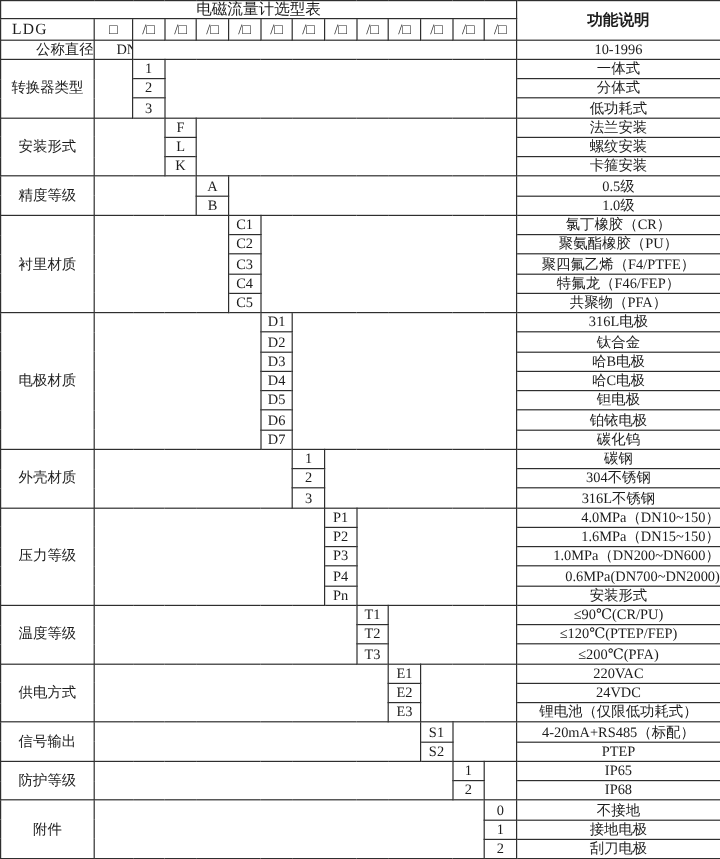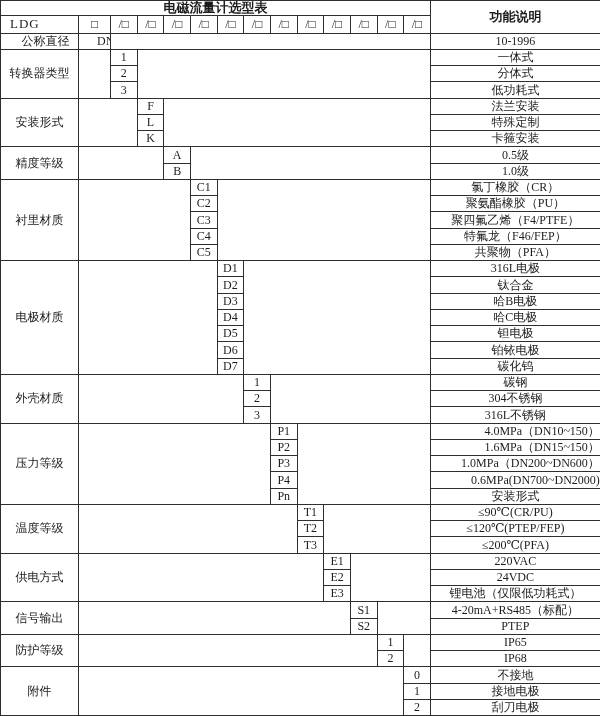--- a/index.html
+++ b/index.html
@@ -19,38 +19,38 @@
     padding: 0;
     font-size: 12px;
     line-height: 1.05;
     text-align: center;
     vertical-align: middle;
     white-space: nowrap;
     overflow: hidden;
   }
   tr.title-row { height: 13px; }
   td.title {
-    font-weight: bold;
+    font-weight: normal;
     font-size: 13px;
   }
   td.func-header {
     font-weight: bold;
     font-size: 13px;
   }
   tr.model-row { height: 18px; }
   td.ldg {
     text-align: left;
     padding-left: 9px;
     font-size: 13px;
     letter-spacing: 1px;
   }
   td.slot { font-size: 12px; }
   tr.data-row { height: 16.26px; }
   td.cat { font-size: 12px; }
-  td.cat.left { text-align: center; padding-left: 12px; }
+  td.cat.left { text-align: right; padding-left: 12px; }
   td.code { font-size: 12px; }
   td.code.left { text-align: left; padding-left: 18px; }
   td.func { font-size: 12px; }
   td.func.left { text-align: right; padding-left: 2px; }
 </style>
 </head>
 <body>
 
 <table class="sel">
   <colgroup>
@@ -116,21 +116,21 @@
       </tr>
       <tr class="data-row">
         <td class="cat" rowspan="3">安装形式</td>
         <td colspan="2" rowspan="3"></td>
         <td class="code">F</td>
         <td colspan="10" rowspan="3"></td>
         <td class="func">法兰安装</td>
       </tr>
       <tr class="data-row">
         <td class="code">L</td>
-        <td class="func">特殊定制</td>
+        <td class="func">螺纹安装</td>
       </tr>
       <tr class="data-row">
         <td class="code">K</td>
         <td class="func">卡箍安装</td>
       </tr>
       <tr class="data-row">
         <td class="cat" rowspan="2">精度等级</td>
         <td colspan="3" rowspan="2"></td>
         <td class="code">A</td>
         <td colspan="9" rowspan="2"></td>

